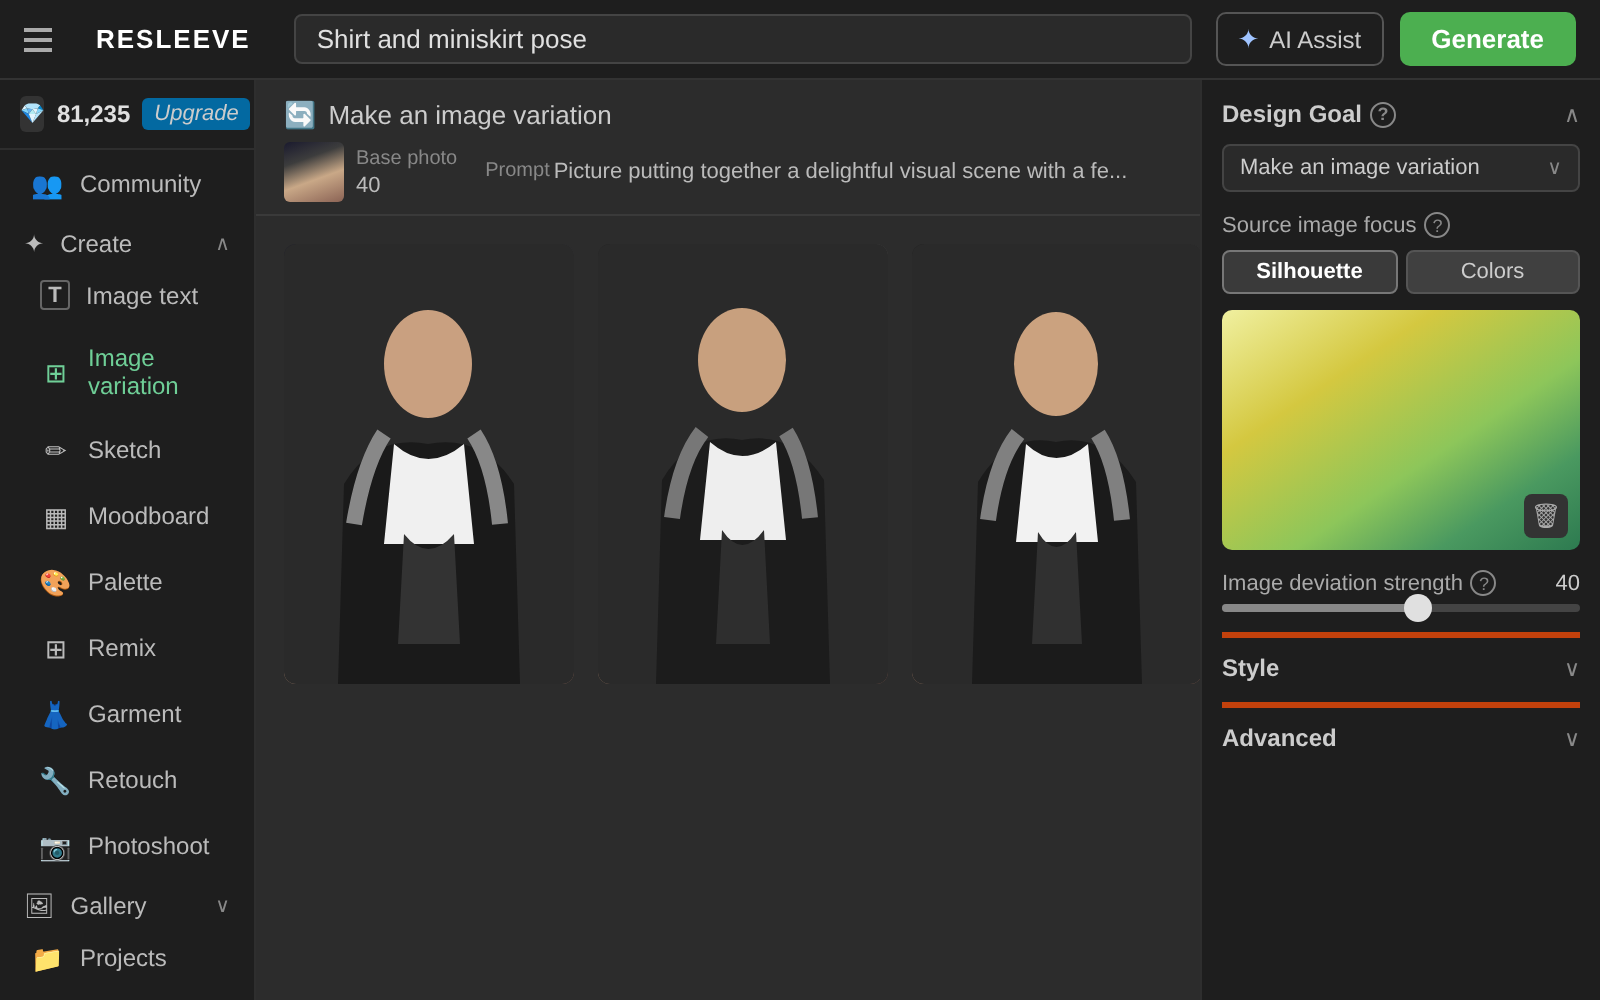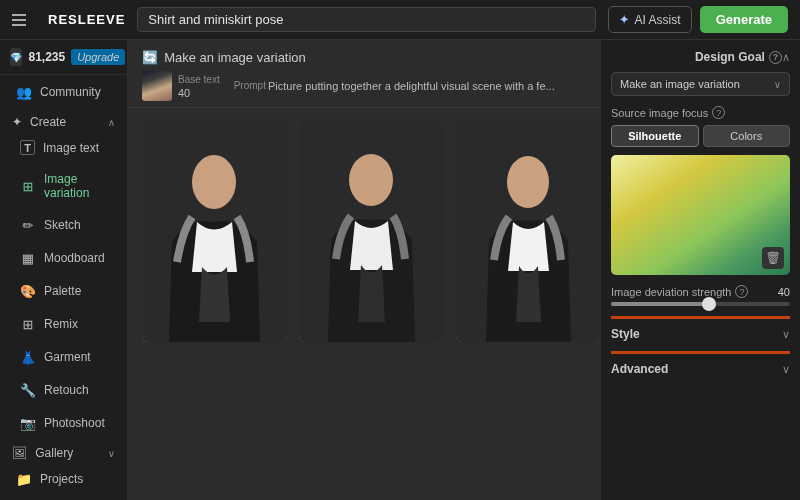--- a/index.html
+++ b/index.html
@@ -3,21 +3,21 @@
   <meta charset="utf-8">
   <style>
     * { box-sizing: border-box; margin: 0; padding: 0; }
     body { font-family: -apple-system, BlinkMacSystemFont, 'Segoe UI', sans-serif; background: #1a1a1a; color: #e0e0e0; width: 800px; height: 500px; overflow: hidden; display: flex; flex-direction: column; }
 
     
     .topbar { display: flex; align-items: center; height: 40px; background: #1e1e1e; border-bottom: 1px solid #333; padding: 0 12px; gap: 12px; flex-shrink: 0; }
     .topbar-logo { display: flex; align-items: center; gap: 22px; font-weight: 700; font-size: 13px; letter-spacing: 1px; color: #fff; }
     .topbar-logo .hamburger { display: flex; flex-direction: column; gap: 3px; cursor: pointer; }
     .topbar-logo .hamburger span { width: 14px; height: 2px; background: #aaa; display: block; }
-    .topbar-title-input { flex: 1; background: #2a2a2a; border: 1px solid #444; border-radius: 4px; color: #e0e0e0; font-size: 13px; padding: 4px 10px; outline: none; }
+    .topbar-title-input { flex: 1; background: #2a2a2a; border: 1px solid #444; border-radius: 4px; color: #e0e0e0; font-size: 13px; padding: 4px 10px; outline: none; margin-left: 10px; }
     .topbar-right { display: flex; align-items: center; gap: 8px; margin-left: auto; }
     .btn-ai-assist { display: flex; align-items: center; gap: 5px; background: transparent; border: 1px solid #555; border-radius: 5px; color: #ccc; font-size: 12px; padding: 5px 10px; cursor: pointer; }
     .btn-ai-assist .star { color: #a0c4ff; font-size: 13px; }
     .btn-generate { background: #4caf50; border: none; border-radius: 5px; color: #fff; font-size: 13px; font-weight: 600; padding: 6px 16px; cursor: pointer; }
 
     
     .main { display: flex; flex: 1; overflow: hidden; }
 
     
     .sidebar { width: 128px; background: #1e1e1e; border-right: 1px solid #2e2e2e; display: flex; flex-direction: column; overflow-y: auto; flex-shrink: 0; }
@@ -46,21 +46,21 @@
     .meta-value { font-size: 11px; color: #bbb; }
     .meta-prompt { font-size: 11px; color: #bbb; max-width: 300px; white-space: nowrap; overflow: hidden; text-overflow: ellipsis; }
 
     .image-grid { display: flex; align-items: flex-start; gap: 12px; padding: 14px; flex: 1; }
     .image-card { width: 145px; height: 220px; border-radius: 6px; overflow: hidden; background: #3a3a3a; flex-shrink: 0; position: relative; }
     @keyframes spin { to { transform: rotate(360deg); } }
 
     
     .right-panel { width: 200px; background: #1e1e1e; border-left: 1px solid #2e2e2e; overflow-y: auto; flex-shrink: 0; padding: 10px; }
     .panel-section { margin-bottom: 10px; }
-    .panel-section-header { display: flex; align-items: center; justify-content: flex-end; margin-bottom: 8px; }
+    .panel-section-header { display: flex; align-items: center; justify-content: space-between; margin-bottom: 8px; }
     .panel-section-title { font-size: 12px; font-weight: 600; color: #ccc; display: flex; align-items: center; gap: 4px; }
     .info-icon { width: 13px; height: 13px; border-radius: 50%; border: 1px solid #888; display: flex; align-items: center; justify-content: center; font-size: 9px; color: #888; cursor: pointer; }
     .panel-section-chevron { font-size: 11px; color: #888; cursor: pointer; }
     .dropdown-select { width: 100%; background: #2a2a2a; border: 1px solid #444; border-radius: 4px; color: #ccc; font-size: 11px; padding: 5px 8px; display: flex; align-items: center; justify-content: space-between; cursor: pointer; }
     .dropdown-select .ds-chevron { font-size: 10px; color: #888; }
     .source-focus-label { font-size: 11px; color: #aaa; margin-bottom: 6px; display: flex; align-items: center; gap: 4px; }
     .focus-buttons { display: flex; gap: 4px; margin-bottom: 8px; }
     .focus-btn { flex: 1; background: #404040; border: 1px solid #555; border-radius: 4px; color: #ccc; font-size: 11px; padding: 4px 0; cursor: pointer; text-align: center; }
     .focus-btn.active { background: #3a3a3a; border-color: #777; color: #fff; font-weight: bold; }
 
@@ -191,21 +191,21 @@
   <div class="content">
     <div class="content-header">
       <div class="content-header-top">
         <span class="ch-icon">🔄</span>
         <span class="content-header-label">Make an image variation</span>
       </div>
       <div class="content-meta">
         <div class="meta-photo">
           <div class="meta-thumb img-fashion-1"></div>
           <div class="meta-info">
-            <span class="meta-label">Base text</span>
+            <span class="meta-label">Base photo</span>
             <span class="meta-value">40</span>
           </div>
         </div>
         <div style="display:flex;gap:2px;">
           <span class="meta-label">Prompt</span>
           <span class="meta-prompt">Picture putting together a delightful visual scene with a fe...</span>
         </div>
       </div>
     </div>
 

